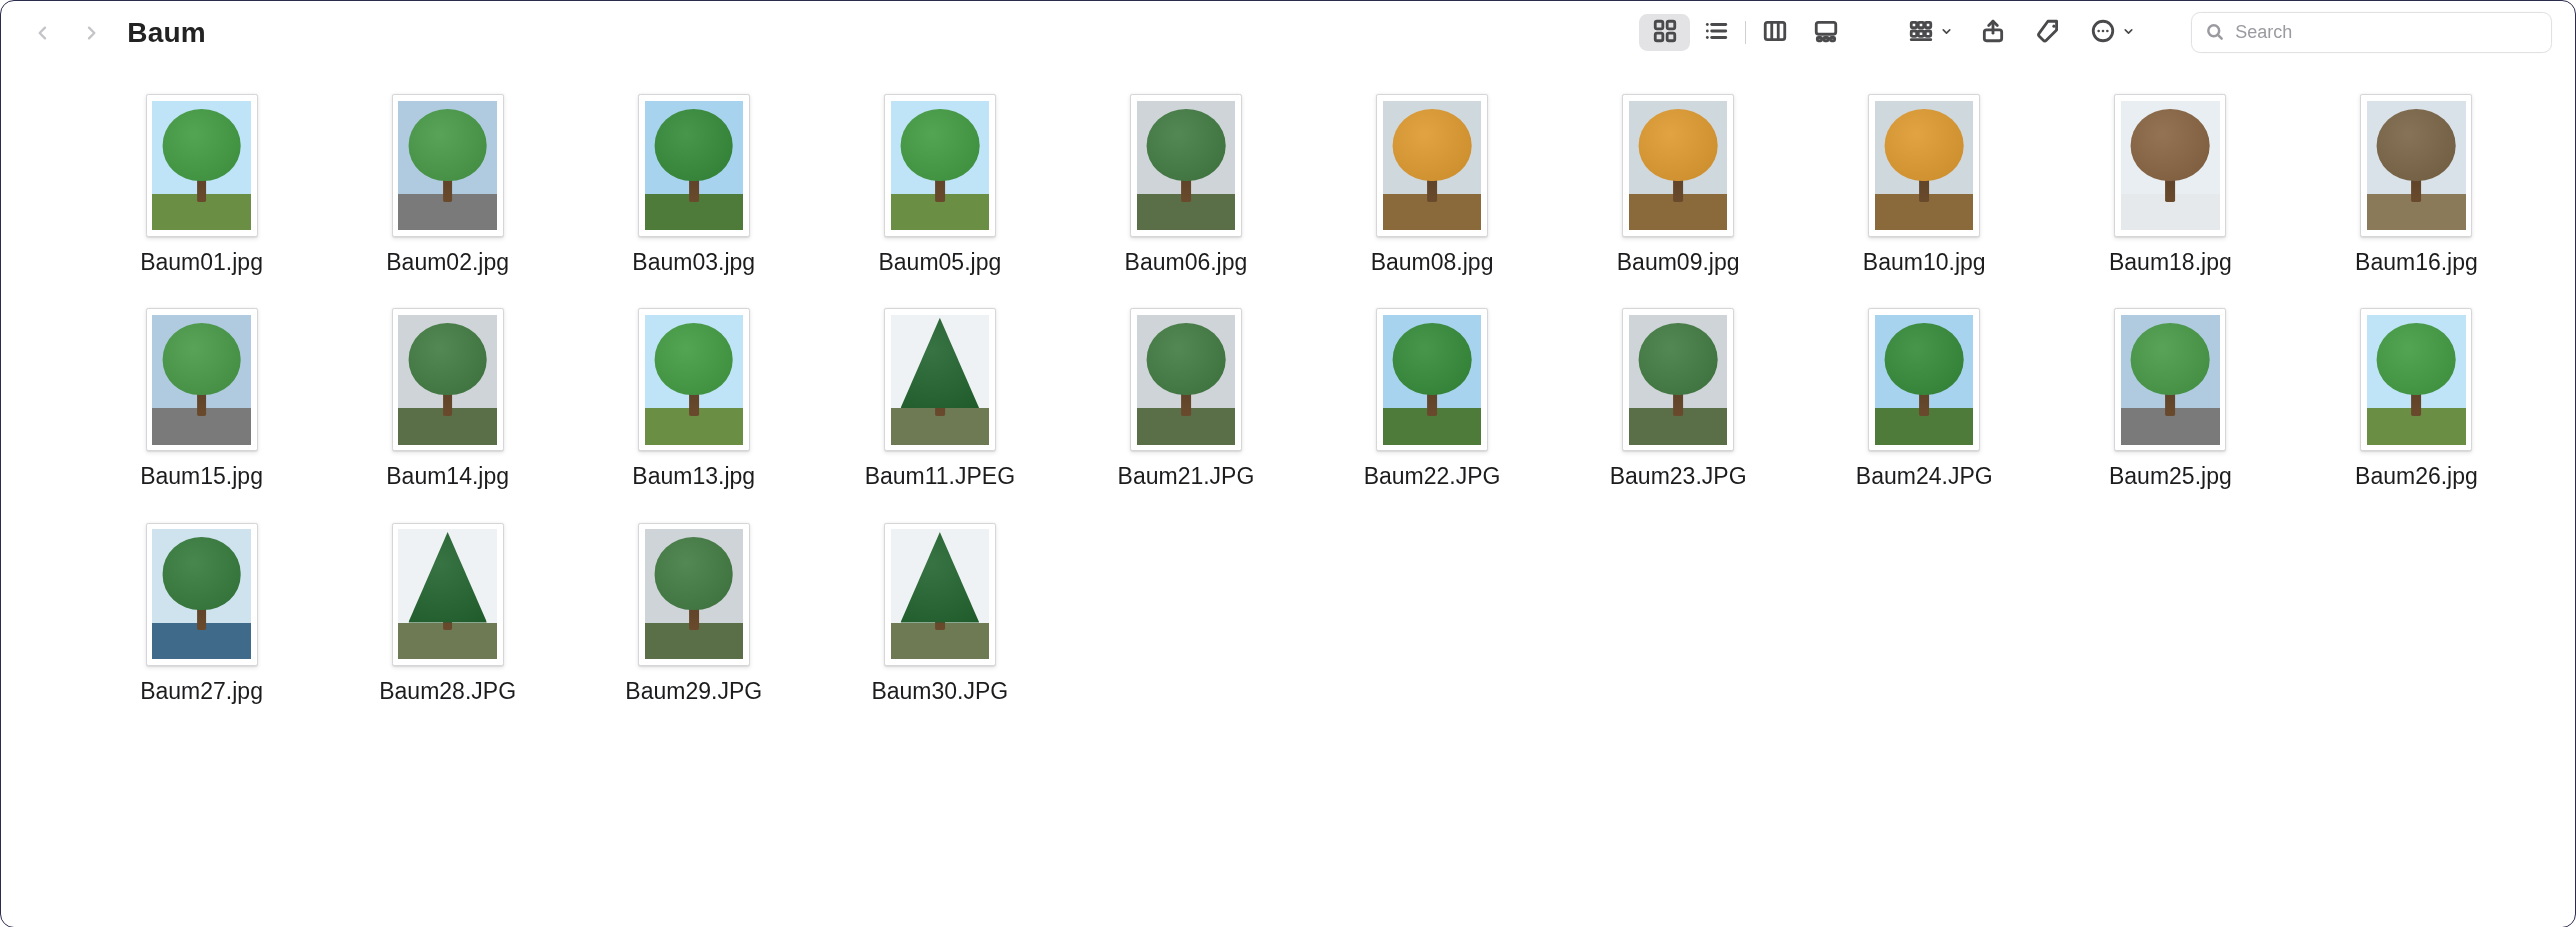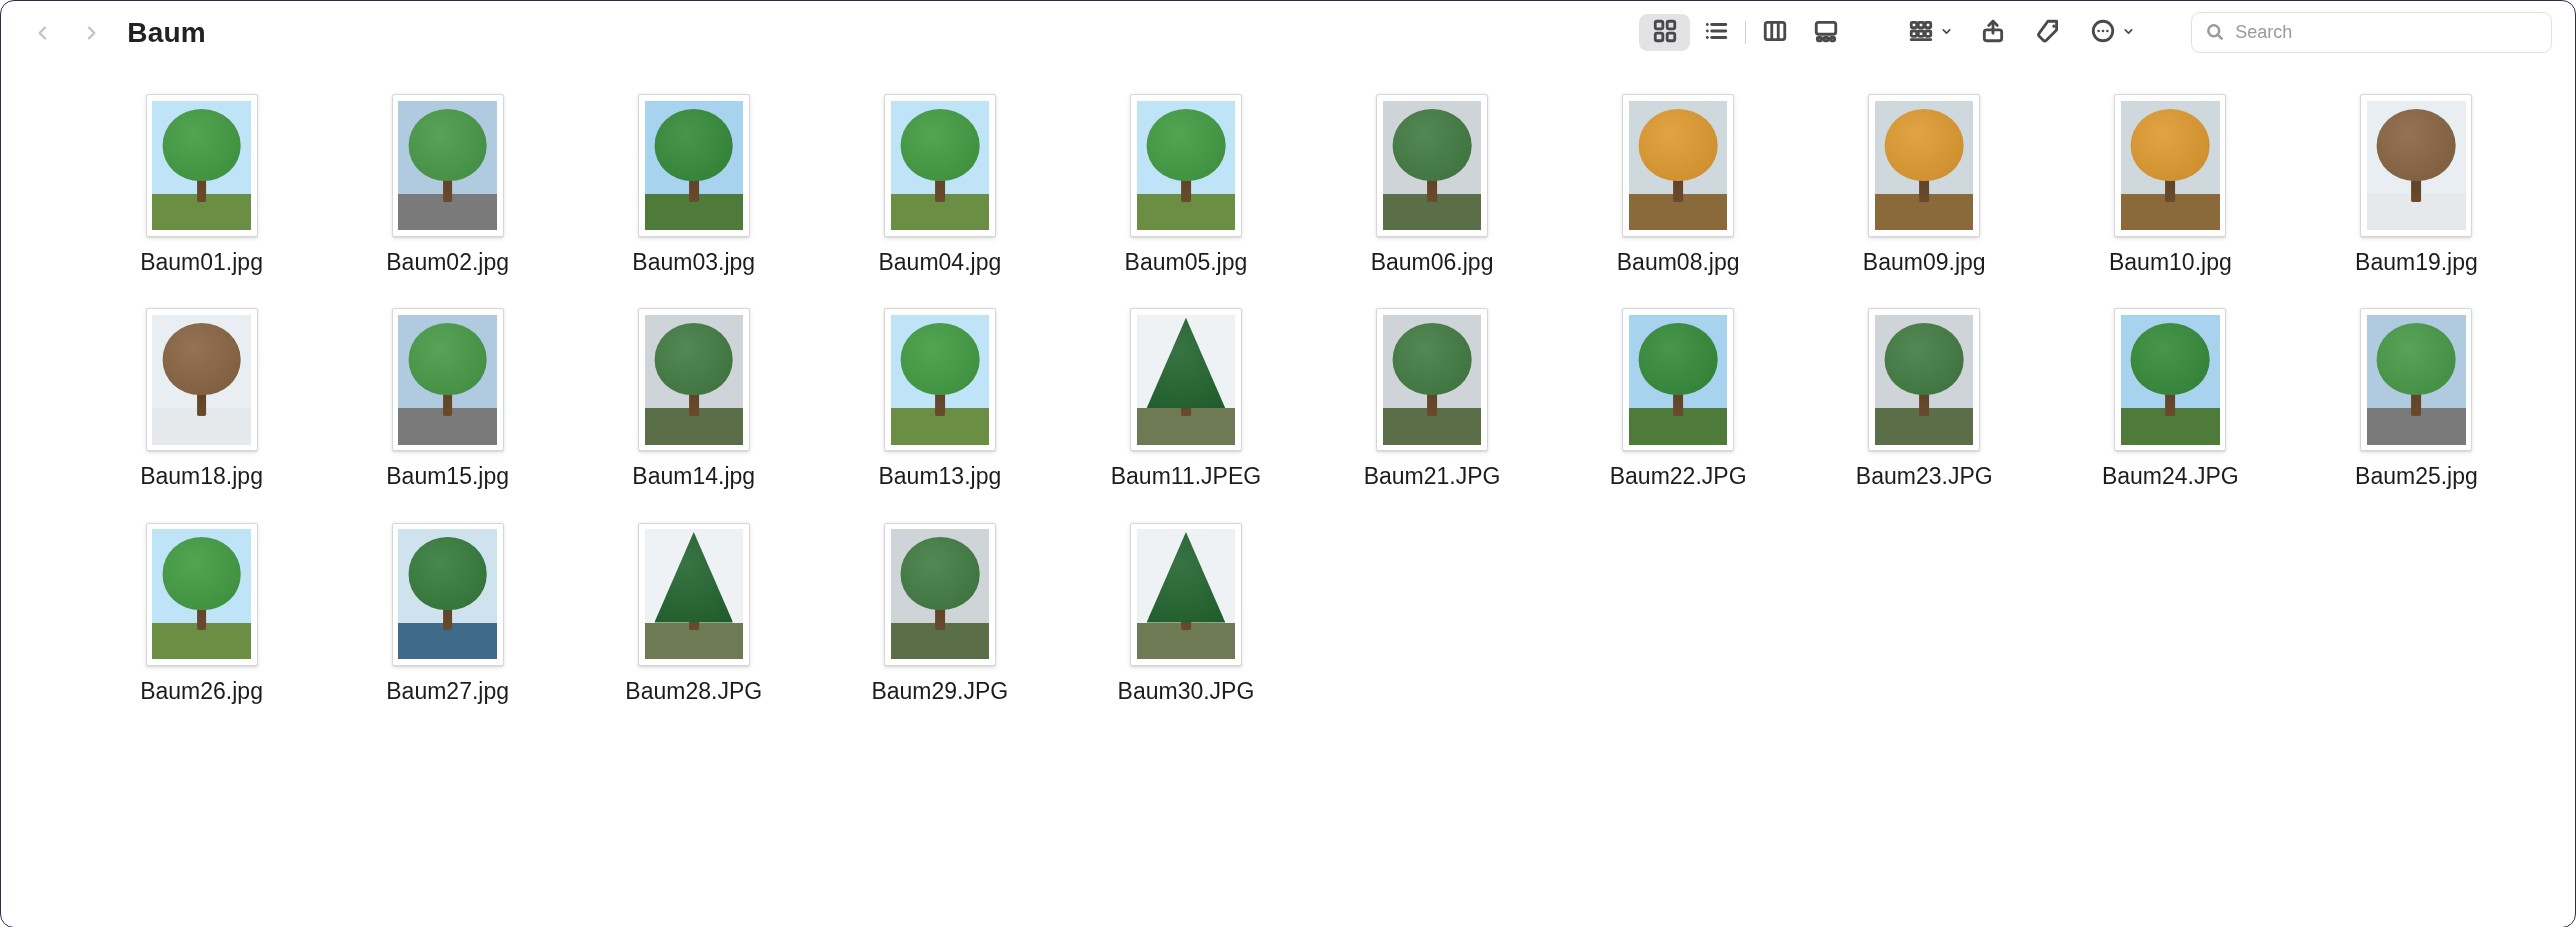--- a/index.html
+++ b/index.html
@@ -244,31 +244,20 @@
         </div>
         <div class="item">
           <div class="thumb">
             <div class="thumb-inner">
               <div class="sky" style="background: rgb(191, 227, 247);"></div>
               <div class="ground" style="background: rgb(106, 143, 68);"></div>
               <div class="trunk"></div>
               <div class="crown" style="background: radial-gradient(circle at 40% 35%, rgb(83, 165, 83), rgb(58, 140, 58));"></div>
             </div>
           </div>
-          <div class="label">Baum04.jpg</div>
-        </div>
-        <div class="item">
-          <div class="thumb">
-            <div class="thumb-inner">
-              <div class="sky" style="background: rgb(191, 227, 247);"></div>
-              <div class="ground" style="background: rgb(106, 143, 68);"></div>
-              <div class="trunk"></div>
-              <div class="crown" style="background: radial-gradient(circle at 40% 35%, rgb(83, 165, 83), rgb(58, 140, 58));"></div>
-            </div>
-          </div>
           <div class="label">Baum05.jpg</div>
         </div>
         <div class="item">
           <div class="thumb">
             <div class="thumb-inner">
               <div class="sky" style="background: rgb(207, 212, 216);"></div>
               <div class="ground" style="background: rgb(90, 110, 72);"></div>
               <div class="trunk"></div>
               <div class="crown" style="background: radial-gradient(circle at 40% 35%, rgb(83, 135, 83), rgb(58, 110, 58));"></div>
             </div>
@@ -310,32 +299,32 @@
         </div>
         <div class="item">
           <div class="thumb">
             <div class="thumb-inner">
               <div class="sky" style="background: rgb(232, 238, 242);"></div>
               <div class="ground" style="background: rgb(229, 233, 236);"></div>
               <div class="trunk"></div>
               <div class="crown" style="background: radial-gradient(circle at 40% 35%, rgb(147, 115, 83), rgb(122, 90, 58));"></div>
             </div>
           </div>
-          <div class="label">Baum19.jpg</div>
-        </div>
-        <div class="item">
-          <div class="thumb">
-            <div class="thumb-inner">
-              <div class="sky" style="background: rgb(232, 238, 242);"></div>
-              <div class="ground" style="background: rgb(229, 233, 236);"></div>
-              <div class="trunk"></div>
-              <div class="crown" style="background: radial-gradient(circle at 40% 35%, rgb(147, 115, 83), rgb(122, 90, 58));"></div>
-            </div>
-          </div>
           <div class="label">Baum18.jpg</div>
+        </div>
+        <div class="item">
+          <div class="thumb">
+            <div class="thumb-inner">
+              <div class="sky" style="background: rgb(217, 226, 232);"></div>
+              <div class="ground" style="background: rgb(138, 122, 90);"></div>
+              <div class="trunk"></div>
+              <div class="crown" style="background: radial-gradient(circle at 40% 35%, rgb(135, 115, 87), rgb(110, 90, 62));"></div>
+            </div>
+          </div>
+          <div class="label">Baum16.jpg</div>
         </div>
         <div class="item">
           <div class="thumb">
             <div class="thumb-inner">
               <div class="sky" style="background: rgb(176, 203, 224);"></div>
               <div class="ground" style="background: rgb(122, 122, 122);"></div>
               <div class="trunk"></div>
               <div class="crown" style="background: radial-gradient(circle at 40% 35%, rgb(88, 163, 88), rgb(63, 138, 63));"></div>
             </div>
           </div>

